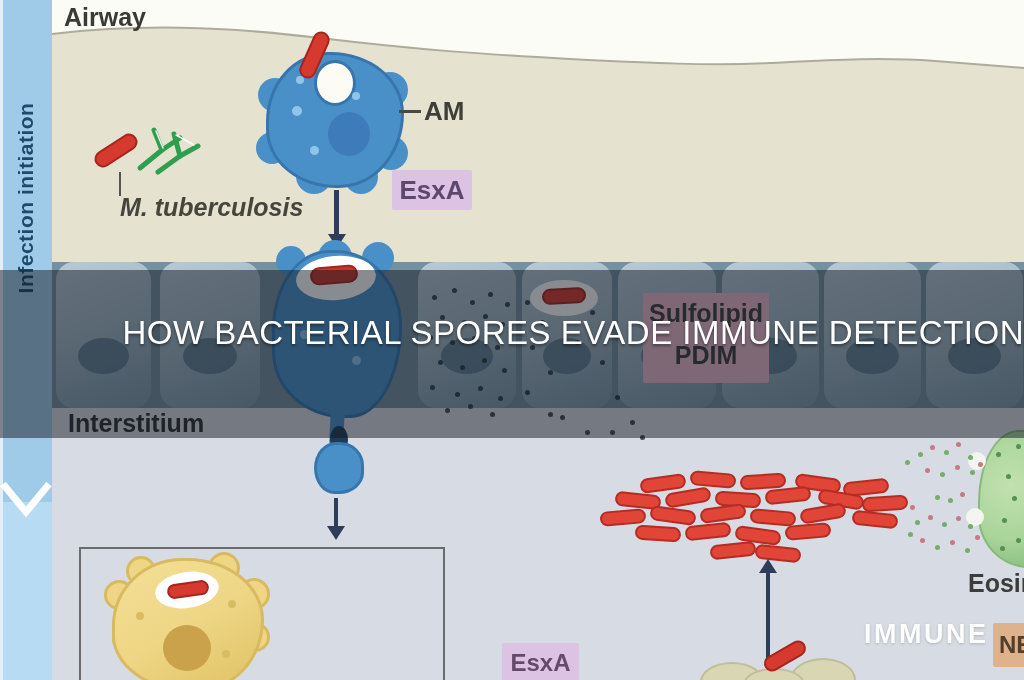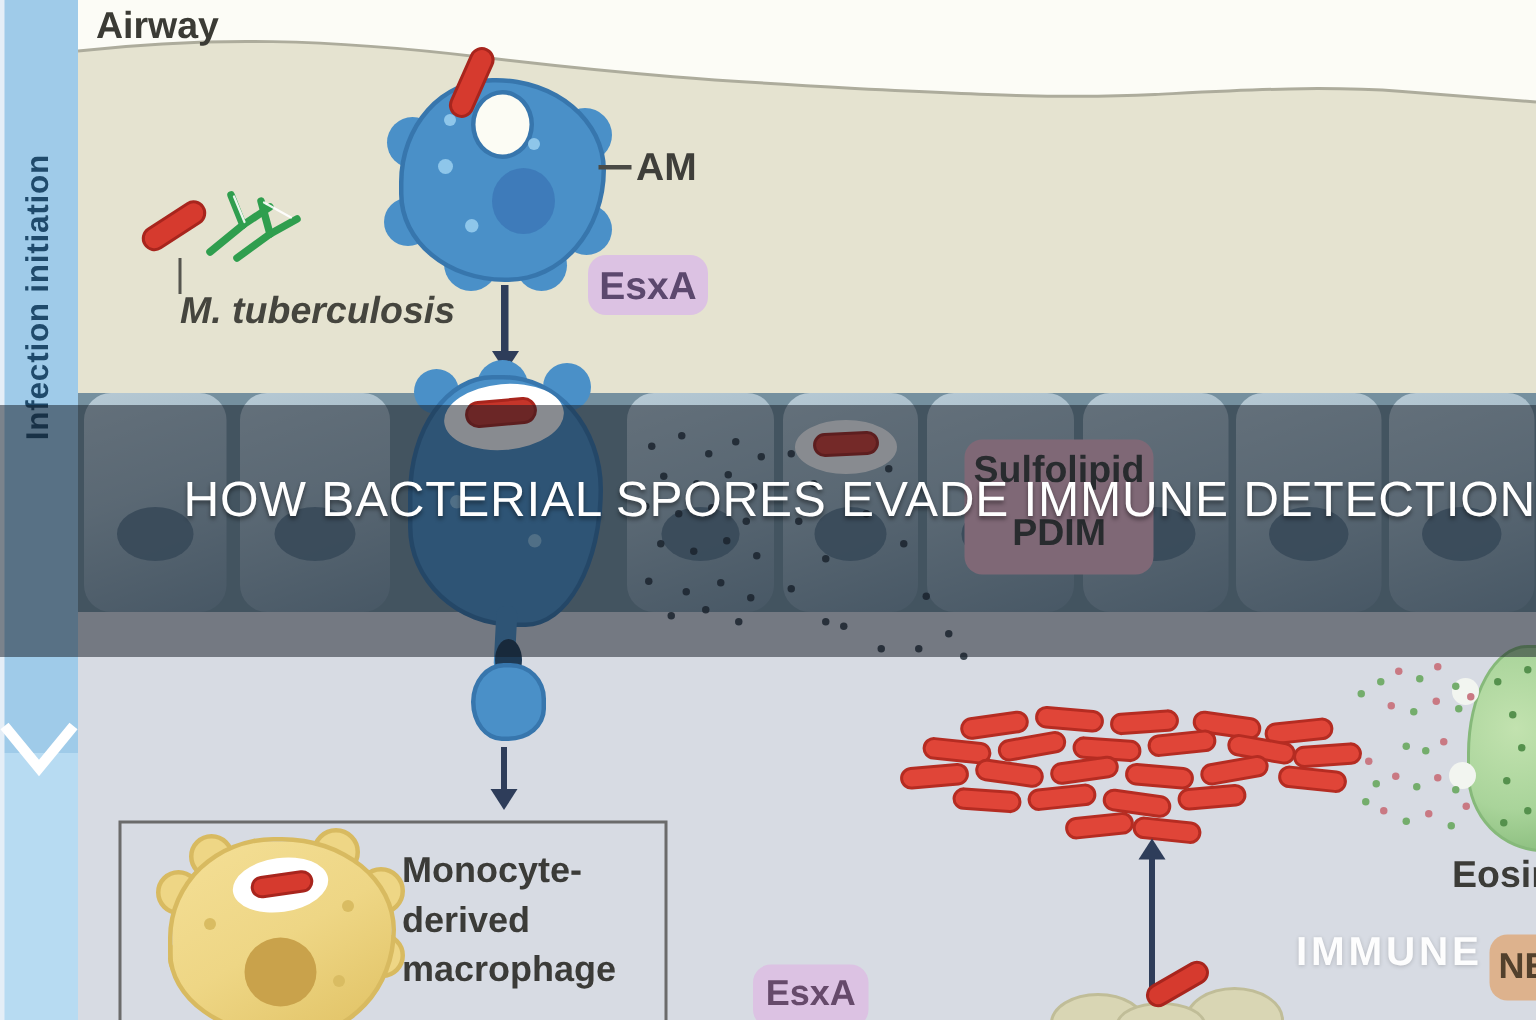--- a/index.html
+++ b/index.html
@@ -46,21 +46,21 @@
   .blue-speck{background:#8ec6ea;border-radius:50%;z-index:6;}
 
   
   .arrow-line{background:var(--arrow);z-index:4;}
   .ah-down{width:0;height:0;border-left:9px solid transparent;border-right:9px solid transparent;
         border-top:14px solid var(--arrow);z-index:4;}
   .ah-up{width:0;height:0;border-left:9px solid transparent;border-right:9px solid transparent;
         border-bottom:14px solid var(--arrow);z-index:4;}
 
   
-  .tagbox{z-index:4;border-radius:12px;text-align:center;font-weight:700;}
+  .tagbox{z-index:4;border-radius:2px;text-align:center;font-weight:700;}
   .esxa-top{left:392px;top:170px;width:80px;height:40px;background:var(--esxa-bg);
         color:#5c486e;font-size:26px;line-height:40px;}
   .il1b{left:392px;top:217px;width:81px;height:39px;background:var(--il1b-bg);
         color:#4e4237;font-size:26px;line-height:39px;}
   .esxa-bottom{left:502px;top:643px;width:77px;height:42px;background:var(--esxa-bg);
         color:#664a6b;font-size:24px;line-height:40px;}
   .ne-box{left:993px;top:623px;width:48px;height:44px;background:var(--ne-bg);
         color:#52402c;font-size:24px;line-height:44px;text-align:left;padding-left:6px;}
 
   .am-label{left:424px;top:96px;font-size:26px;font-weight:700;color:#3f3f3a;z-index:4;}
@@ -115,20 +115,21 @@
     <polyline points="3,8 26,36 49,8" fill="none" stroke="#ffffff" stroke-width="7"></polyline>
   </svg>
 
   <div class="abs airway-bg"></div>
   <svg class="abs airway-top-svg" width="972" height="80">
     <path d="M0,34 C88,24 168,26 268,38 C368,50 428,54 518,59 C598,63 658,66 718,63 C778,60 828,57 883,61 C923,64 948,66 972,68 L972,0 L0,0 Z" fill="#fcfcf6"></path>
     <path d="M0,34 C88,24 168,26 268,38 C368,50 428,54 518,59 C598,63 658,66 718,63 C778,60 828,57 883,61 C923,64 948,66 972,68" fill="none" stroke="#adac9c" stroke-width="2"></path>
   </svg>
   <div class="abs interstitium-bg"></div>
   <div class="abs airway-label">Airway</div>
+  <div class="abs interstitium-label">Interstitium</div>
 
   <div class="abs band" id="cells">
       <div class="cell" style="left: 4px; width: 95px;">
         <div class="nucleus"></div>
       </div>
       <div class="cell" style="left: 108px; width: 100px;">
         <div class="nucleus"></div>
       </div>
       <div class="cell" style="left: 366px; width: 98px;">
         <div class="nucleus"></div>
@@ -262,25 +263,20 @@
   <div class="abs mac-lobe" style="left:208px;top:552px;width:32px;height:32px;"></div>
   <div class="abs mac-lobe" style="left:112px;top:624px;width:30px;height:30px;"></div>
   <div class="abs mac-lobe" style="left:240px;top:622px;width:30px;height:30px;"></div>
   <div class="abs mac-blob" style="left:112px;top:558px;width:152px;height:134px;border-radius:48% 52% 46% 54%/52% 48% 56% 44%;"></div>
   <div class="abs vacuole" style="left:155px;top:572px;width:64px;height:36px;transform:rotate(-8deg);z-index:5;"></div>
   <div class="abs rod" style="left:167px;top:582px;width:42px;height:15px;transform:rotate(-8deg);z-index:6;"></div>
   <div class="abs mac-nucleus"></div>
   <div class="abs mac-speck" style="left:136px;top:612px;width:8px;height:8px;"></div>
   <div class="abs mac-speck" style="left:228px;top:600px;width:8px;height:8px;"></div>
   <div class="abs mac-speck" style="left:222px;top:650px;width:8px;height:8px;"></div>
-  <div class="abs mono-label">
-    <div>Monocyte-</div>
-    <div>derived</div>
-    <div>macrophage</div>
-  </div>
 
   <div class="abs tagbox esxa-bottom">EsxA</div>
 
   <div id="cording">
       <div class="crod" style="left: 640px; top: 476px; transform: rotate(-8deg);"></div>
       <div class="crod" style="left: 690px; top: 472px; transform: rotate(5deg);"></div>
       <div class="crod" style="left: 740px; top: 474px; transform: rotate(-4deg);"></div>
       <div class="crod" style="left: 795px; top: 476px; transform: rotate(8deg);"></div>
       <div class="crod" style="left: 843px; top: 480px; transform: rotate(-6deg);"></div>
       <div class="crod" style="left: 615px; top: 493px; transform: rotate(6deg);"></div>

